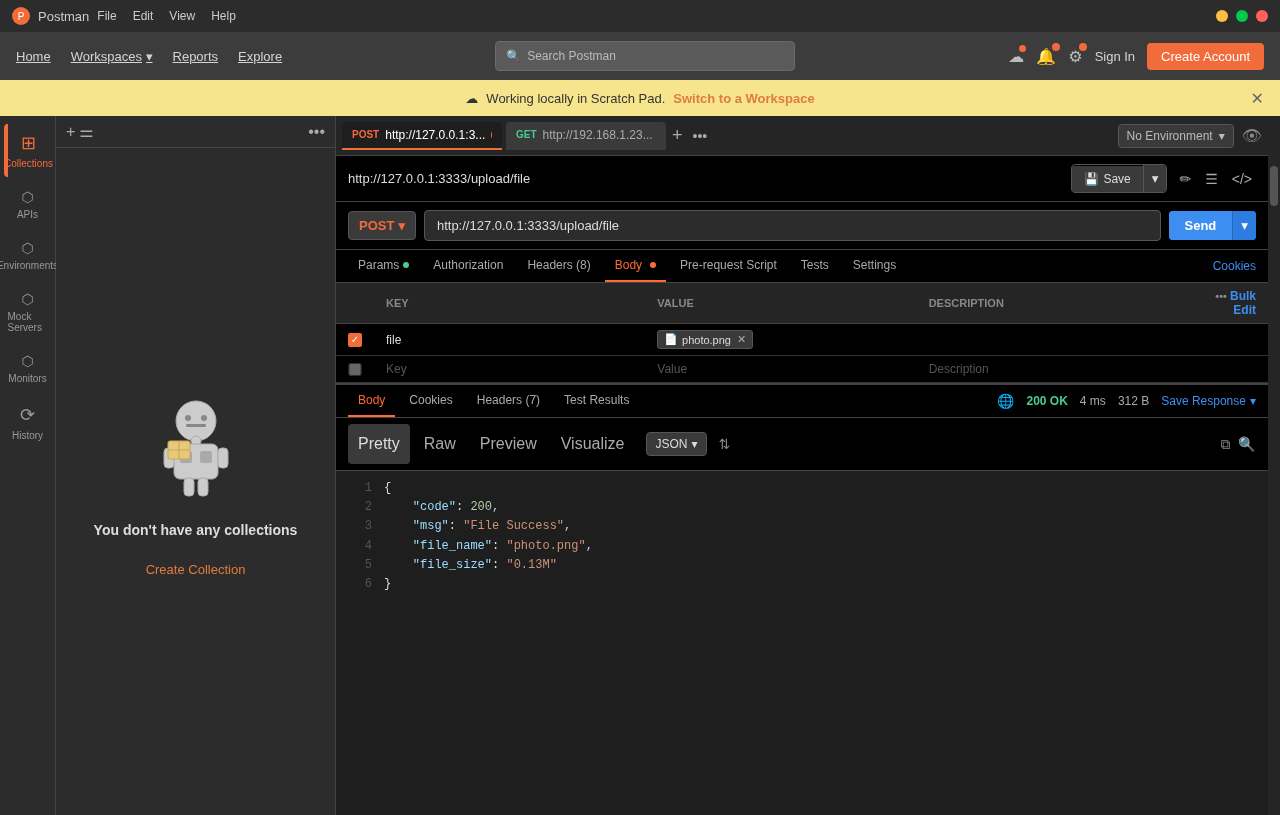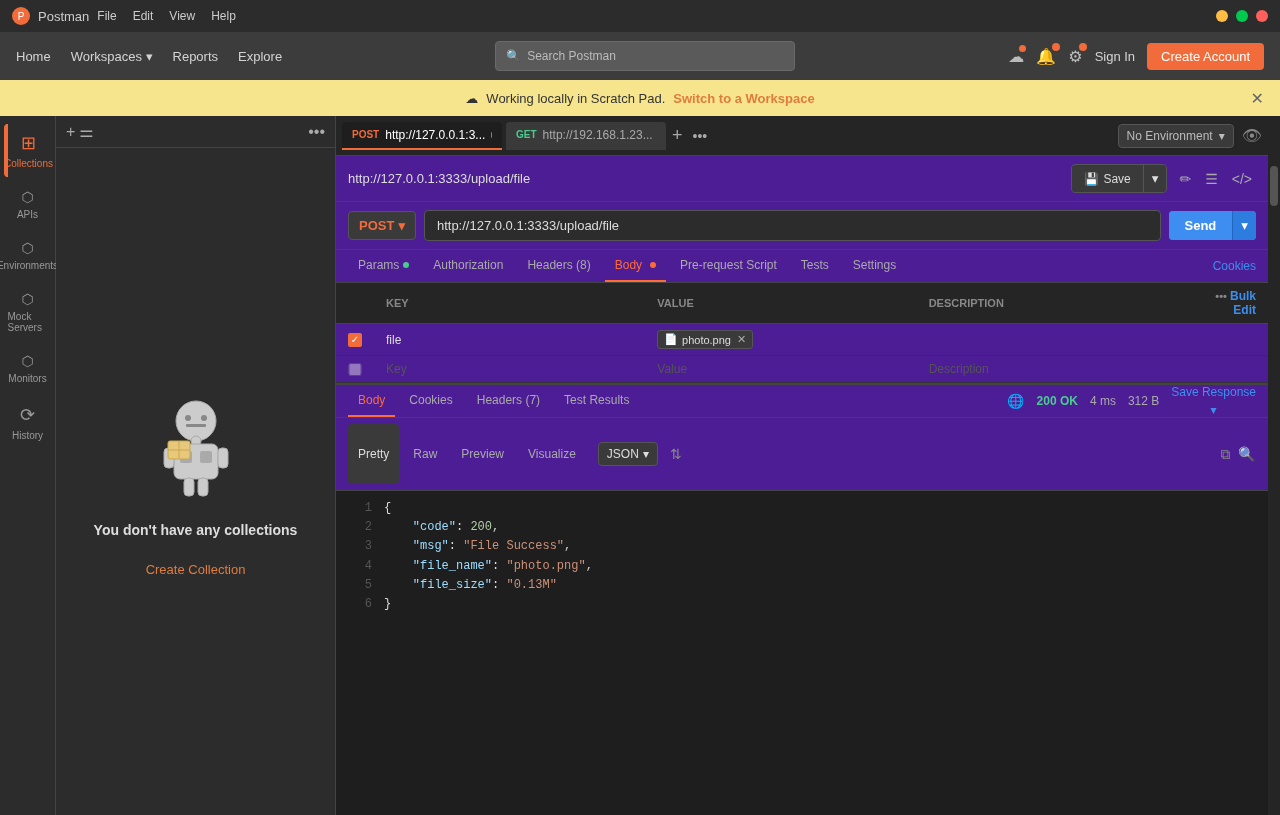--- a/index.html
+++ b/index.html
@@ -13,21 +13,21 @@
     .titlebar-menu span { cursor: pointer; }
     .titlebar-controls { display: flex; gap: 8px; }
     .titlebar-btn { width: 12px; height: 12px; border-radius: 50%; cursor: pointer; display: flex; align-items: center; justify-content: center; font-size: 9px; }
     .titlebar-btn.minimize { background: #ffbd44; }
     .titlebar-btn.maximize { background: #00ca4e; }
     .titlebar-btn.close { background: #ff605c; }
 
     
     .topnav { background: #3c3c3c; height: 48px; display: flex; align-items: center; padding: 0 16px; gap: 8px; justify-content: space-between; }
     .topnav-left { display: flex; align-items: center; gap: 20px; }
-    .topnav-link { color: #d4d4d4; font-size: 13px; cursor: pointer; display: flex; align-items: center; gap: 4px; }
+    .topnav-link { color: #d4d4d4; font-size: 13px; cursor: pointer; display: flex; align-items: center; gap: 4px; text-decoration: underline; }
     .topnav-center { flex: 1; display: flex; justify-content: center; }
     .search-bar { background: #5a5a5a; border: 1px solid #6a6a6a; border-radius: 4px; width: 300px; height: 30px; display: flex; align-items: center; padding: 0 10px; gap: 6px; color: #bbb; font-size: 12px; cursor: pointer; }
     .topnav-right { display: flex; align-items: center; gap: 12px; }
     .topnav-icon { color: #bbb; cursor: pointer; font-size: 16px; position: relative; }
     .badge { position: absolute; top: -4px; right: -4px; background: #f26b3a; border-radius: 50%; width: 8px; height: 8px; }
     .btn-signin { color: #d4d4d4; font-size: 13px; cursor: pointer; }
     .btn-create { background: #f26b3a; color: white; border: none; border-radius: 4px; padding: 6px 14px; font-size: 13px; cursor: pointer; font-weight: 500; }
 
     
     .banner { background: #f6e58d; height: 36px; display: flex; align-items: center; justify-content: center; gap: 8px; font-size: 13px; color: #333; position: relative; }
@@ -115,26 +115,26 @@
 
     
     .response-area { border-top: 1px solid #444; display: flex; flex-direction: column; flex: 1; min-height: 250px; }
     .response-tabs-bar { display: flex; align-items: center; padding: 0 12px; border-bottom: 1px solid #444; gap: 4px; }
     .response-tab { padding: 8px 10px; font-size: 12px; color: #aaa; cursor: pointer; border-bottom: 2px solid transparent; }
     .response-tab.active { color: #ff6b35; border-bottom: 2px solid #ff6b35; }
     .response-meta { margin-left: auto; display: flex; align-items: center; gap: 12px; font-size: 12px; }
     .status-ok { color: #49cc90; font-weight: 600; }
     .response-time { color: #aaa; }
     .response-size { color: #aaa; }
-    .save-response-btn { color: #3d8ef0; font-size: 12px; cursor: pointer; display: flex; align-items: center; gap: 4px; flex-direction: column; }
+    .save-response-btn { color: #3d8ef0; font-size: 12px; cursor: pointer; display: flex; align-items: center; gap: 4px; }
     .globe-icon { color: #aaa; font-size: 14px; cursor: pointer; }
 
     
     .response-body-tabs { display: flex; align-items: center; padding: 6px 12px; gap: 4px; border-bottom: 1px solid #444; }
-    .resp-tab { padding: 23px 10px; border-radius: 4px; font-size: 12px; cursor: pointer; color: #aaa; }
+    .resp-tab { padding: 11px 10px; border-radius: 4px; font-size: 16px; cursor: pointer; color: #aaa; }
     .resp-tab.active { background: #3a3a3a; color: #ddd; }
     .format-select { background: #3a3a3a; color: #ddd; border: 1px solid #555; border-radius: 4px; padding: 4px 8px; font-size: 12px; cursor: pointer; display: flex; align-items: center; gap: 4px; margin-left: 8px; }
     .response-body-icons { margin-left: auto; display: flex; gap: 8px; }
     .resp-icon { color: #888; cursor: pointer; font-size: 14px; }
 
     
     .code-area { flex: 1; padding: 8px 0; overflow-y: auto; font-family: 'Courier New', monospace; font-size: 12px; line-height: 1.6; background: #1e1e1e; }
     .code-line { display: flex; align-items: flex-start; padding: 0 8px; }
     .line-num { color: #555; min-width: 28px; text-align: right; margin-right: 12px; user-select: none; }
     .code-content { color: #ccc; }
@@ -261,21 +261,21 @@
 
         <rect x="32" y="55" width="22" height="18" rx="2" fill="#e8c87a" stroke="#c9a84c" stroke-width="1"></rect>
         <line x1="32" y1="64" x2="54" y2="64" stroke="#c9a84c" stroke-width="1"></line>
         <line x1="43" y1="55" x2="43" y2="73" stroke="#c9a84c" stroke-width="1"></line>
       </svg>
       <div class="empty-title">You don't have any collections</div>
       <span class="create-collection-link">Create Collection</span>
     </div>
   </div>
 
-  <div style="flex:1; display:flex; flex-direction:column; overflow:hidden; background:#4c1d95;">
+  <div style="flex:1; display:flex; flex-direction:column; overflow:hidden; background:#000000;">
 
     <div class="tabs-row" style="background:#252525; display:flex; align-items:center; padding: 0 6px; border-bottom:1px solid #444; height:40px;">
 
       <div class="tab active">
         <span class="tab-method">POST</span>
         <span>http://127.0.0.1:3...</span>
         <span class="tab-dot"></span>
       </div>
 
       <div class="tab" style="margin-left:4px;">

